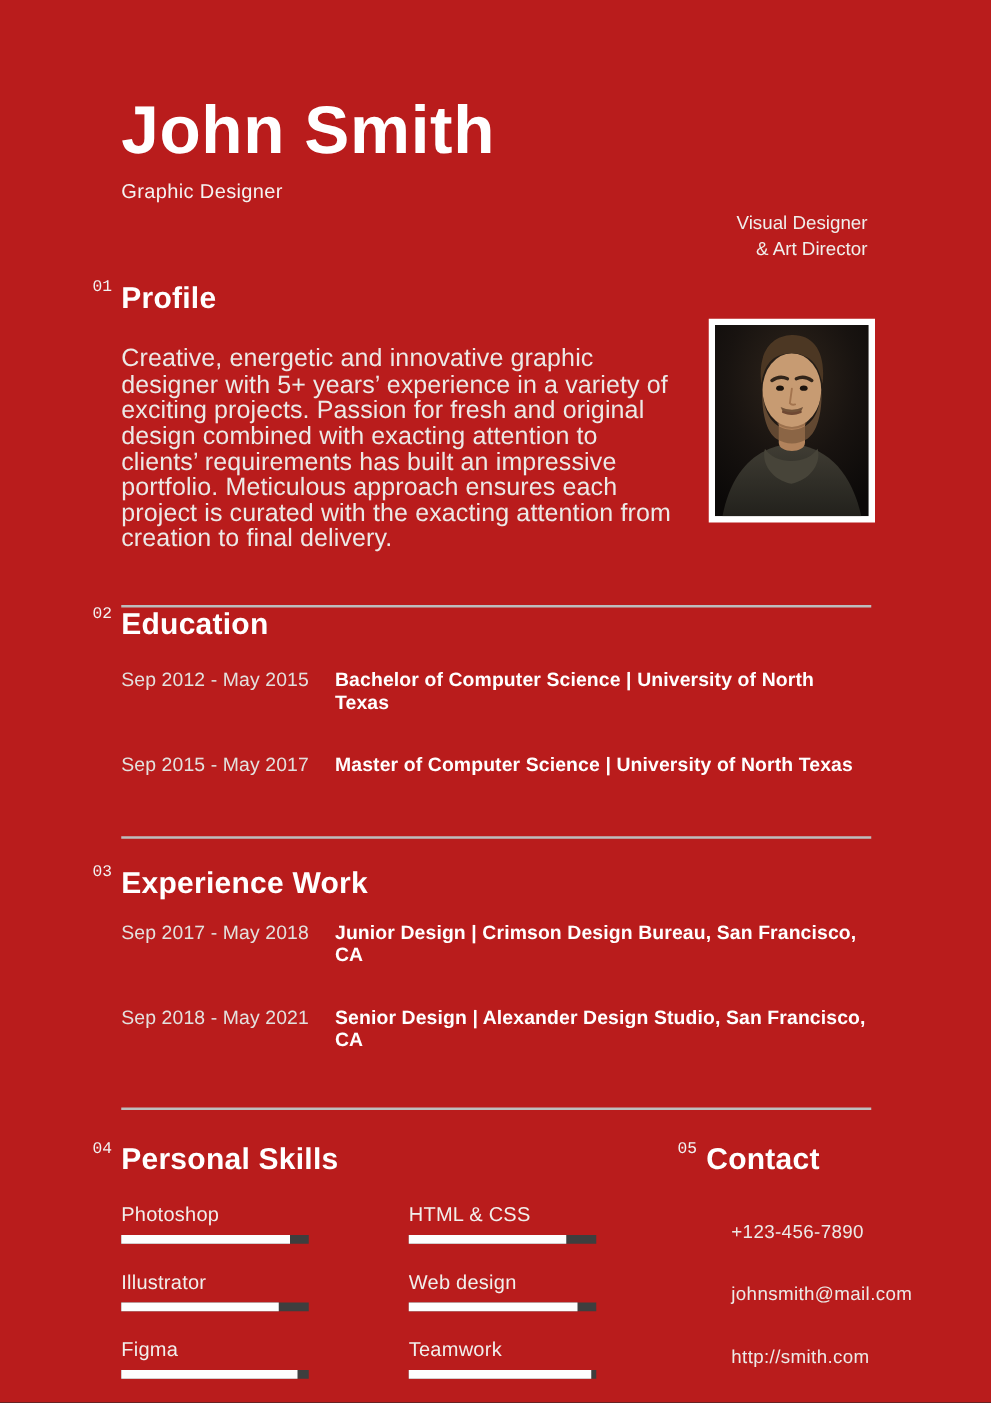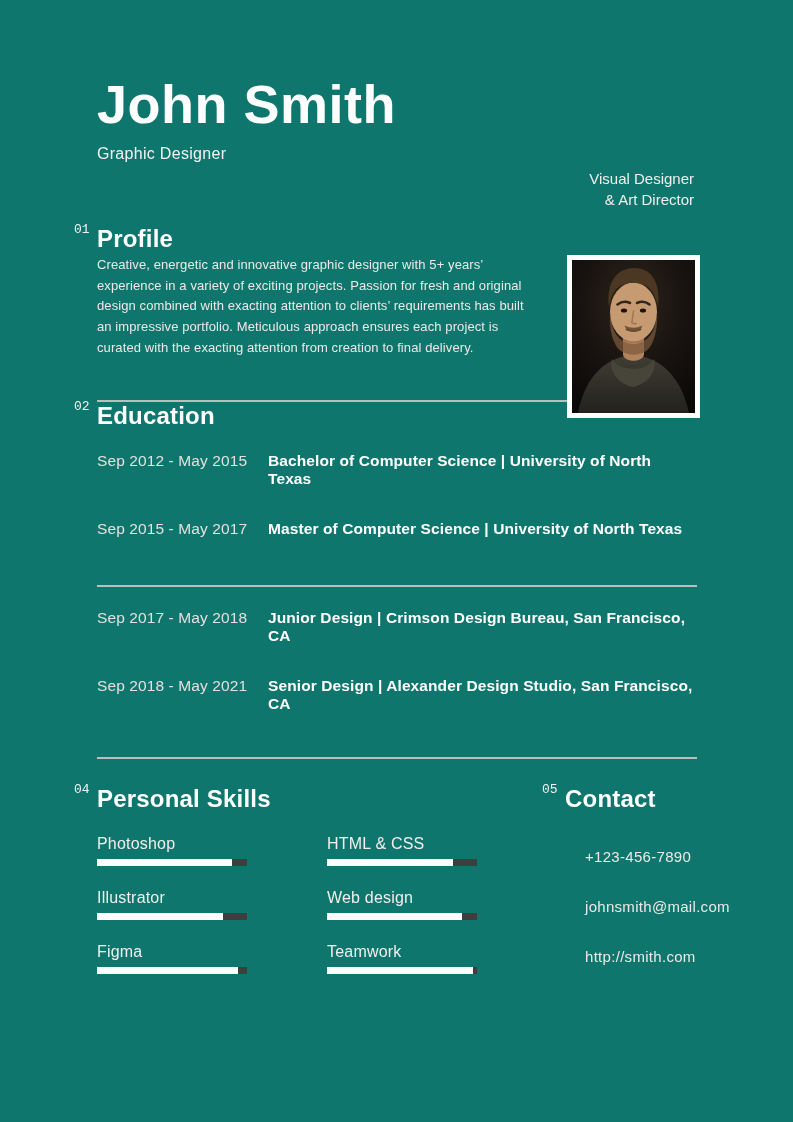--- a/index.html
+++ b/index.html
@@ -1,21 +1,21 @@
 <!DOCTYPE html>
 <html><head>
 <meta charset="utf-8">
 <style>
   * { margin:0; padding:0; box-sizing:border-box; }
   html,body { background:#2a2a2a; }
   .page {
     position:relative;
     width:793px; height:1122px;
     margin:0 auto;
-    background:#0f766e;
+    background:#b91c1c;
     color:#ffffff;
     font-family:"Liberation Sans","DejaVu Sans",sans-serif;
     overflow:hidden;
   }
   .content { padding:76px 96px 0 97px; }
 
   
   .name {
     font-size:54px; font-weight:700; line-height:1.06;
     letter-spacing:0.5px; color:#ffffff;
@@ -34,22 +34,22 @@
   .sec-head { position:relative; font-size:24px; font-weight:700; letter-spacing:0.2px; }
   .sec-num {
     position:absolute; left:-23px; top:-3px;
     font-family:"Liberation Mono","DejaVu Sans Mono",monospace;
     font-size:13px; font-weight:400; color:#f2f2f2; letter-spacing:0;
   }
 
   
   .section-profile { margin-top:62px; }
   .profile-body {
-    margin-top:2px; width:442px;
-    font-size:13px; line-height:20.6px; letter-spacing:0.1px;
+    margin-top:24px; width:442px;
+    font-size:20px; line-height:20.6px; letter-spacing:0.1px;
     color:#ece9e6; font-weight:400;
   }
   .photo-frame {
     position:absolute; left:567px; top:255px;
     width:133px; height:163px;
     background:#ffffff; padding:5px;
   }
   .photo-frame svg { display:block; width:123px; height:153px; }
 
   
@@ -128,20 +128,24 @@
         <div class="row">
           <span class="row-period">Sep 2015 - May 2017</span>
           <span class="row-detail">Master of Computer Science | University of North Texas</span>
         </div>
       </div>
     </div>
 
     <hr class="divider div2">
 
     <div class="section-experience">
+      <div class="sec-head">
+        <span class="sec-num">03</span>
+        <span>Experience Work</span>
+      </div>
       <div class="rows">
         <div class="row">
           <span class="row-period">Sep 2017 - May 2018</span>
           <span class="row-detail">Junior Design | Crimson Design Bureau, San Francisco, CA</span>
         </div>
         <div class="row">
           <span class="row-period">Sep 2018 - May 2021</span>
           <span class="row-detail">Senior Design | Alexander Design Studio, San Francisco, CA</span>
         </div>
       </div>

